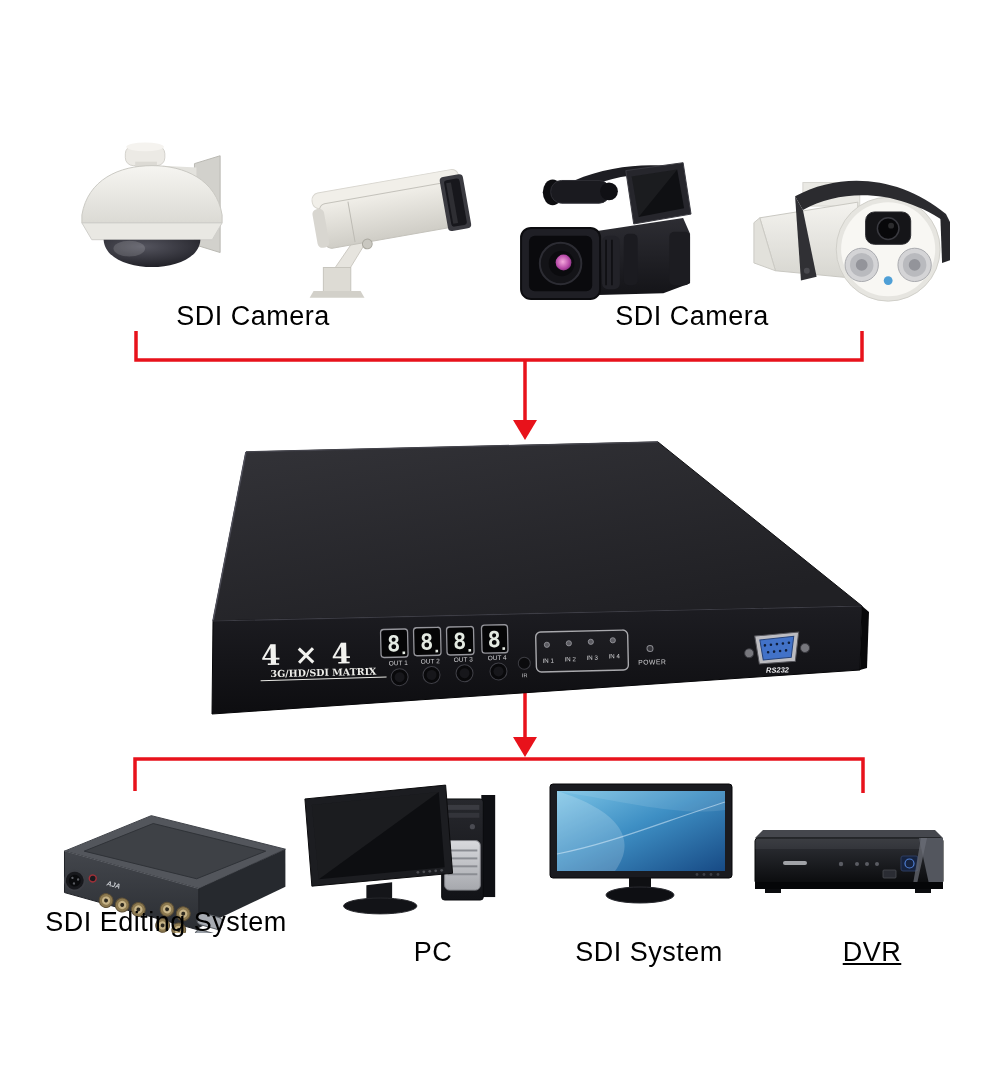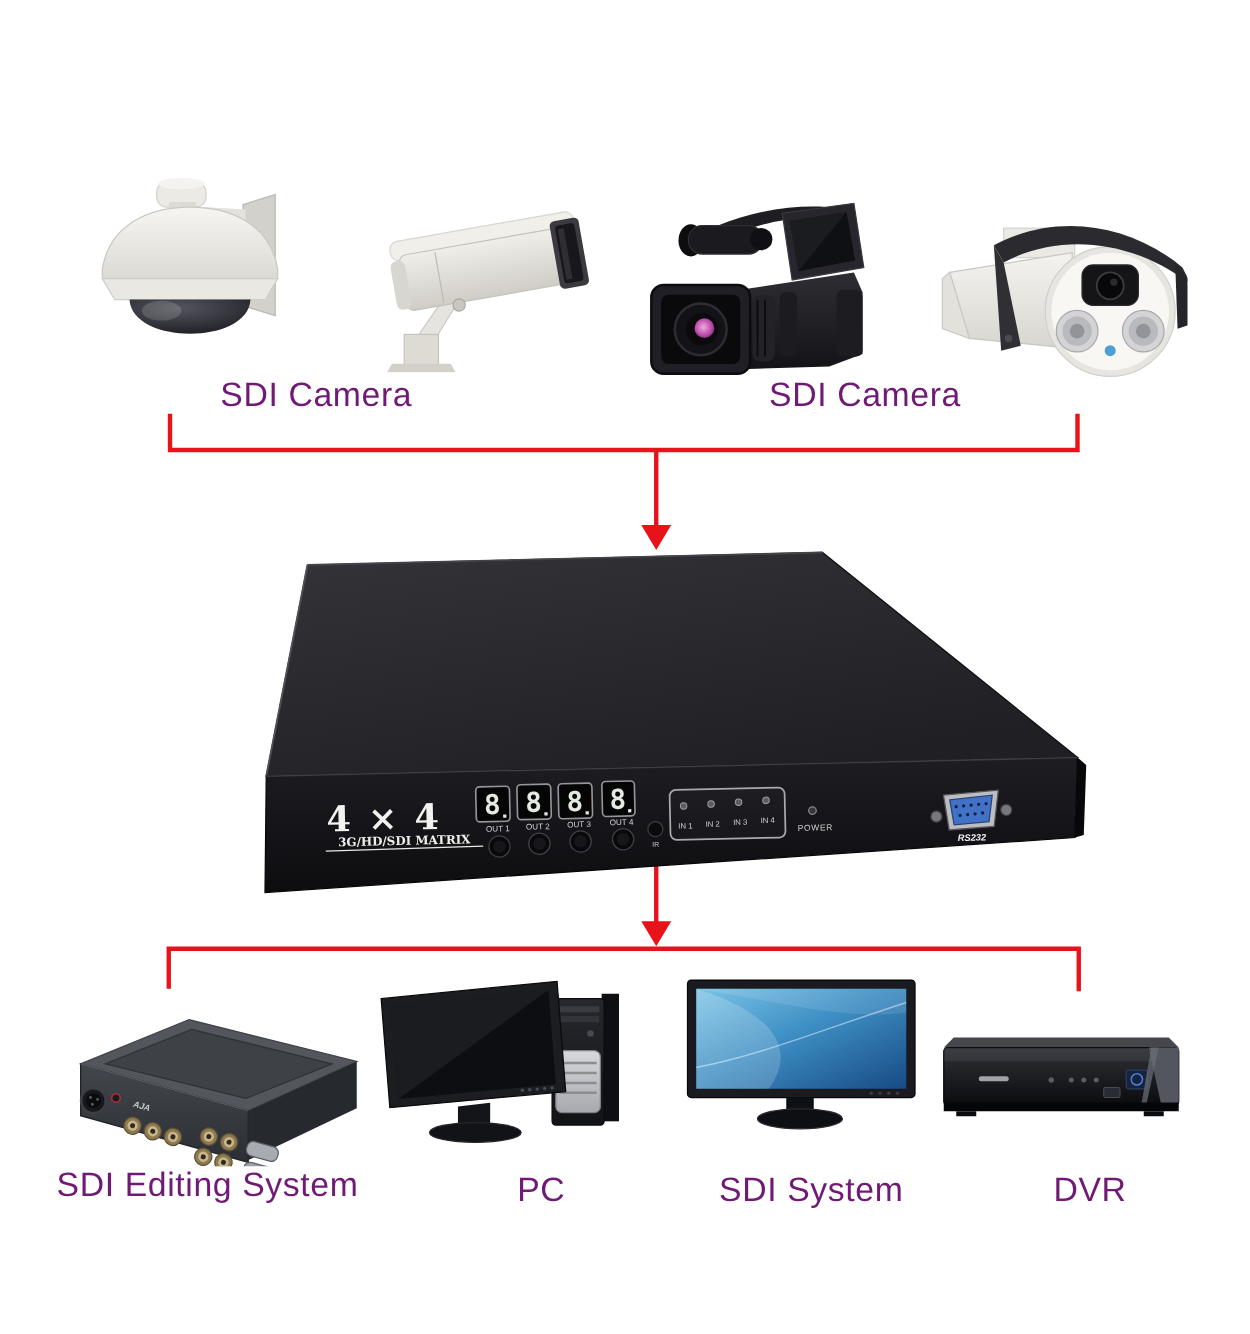--- a/index.html
+++ b/index.html
@@ -1,19 +1,19 @@
 <!DOCTYPE html>
 <html><head>
 <meta charset="utf-8">
 <style>
   html,body{margin:0;padding:0;background:#ffffff;}
   #stage{position:relative;width:1000px;height:1067px;background:#ffffff;overflow:hidden;
          font-family:"Liberation Sans",sans-serif;}
   .dev{position:absolute;}
-  .lbl{position:absolute;font-size:27px;line-height:28px;color:#701a75;
+  .lbl{position:absolute;font-size:27px;line-height:28px;color:#000000;
        transform:translateX(-50%);white-space:nowrap;letter-spacing:0.5px;}
   svg{display:block;}
 </style>
 </head>
 <body>
 
 <div id="stage">
 
   <svg class="dev" style="left:0;top:0;" width="1000" height="1067" viewBox="0 0 1000 1067">
     <g stroke="#e8121b" stroke-width="3.5" fill="none">
@@ -360,18 +360,18 @@
     <rect x="134" y="46" width="13" height="8" rx="1" fill="#2a2c33" stroke="#4a4c52" stroke-width="0.8"></rect>
     <rect x="152" y="32" width="17" height="15" rx="2" fill="#16233f" stroke="#2c3c60"></rect>
     <circle cx="160.5" cy="39.5" r="4.5" fill="none" stroke="#4f7fd4" stroke-width="1.2"></circle>
     <polygon points="170,14 194,14 194,58 180,60" fill="#53565e"></polygon>
     <polygon points="172,14 178,14 168,60 164,60" fill="#6c6f77" opacity="0.7"></polygon>
     <rect x="6" y="58" width="188" height="7" fill="#050608"></rect>
     <rect x="16" y="65" width="16" height="4" fill="#0b0c0f"></rect>
     <rect x="166" y="65" width="16" height="4" fill="#0b0c0f"></rect>
   </svg>
 
-  <div class="lbl" style="left:166px;top:934px;">SDI Editing System</div>
+  <div class="lbl" style="left:166px;top:908px;">SDI Editing System</div>
   <div class="lbl" style="left:433px;top:938px;">PC</div>
   <div class="lbl" style="left:649px;top:938px;">SDI System</div>
-  <div class="lbl" style="left:872px;top:938px;">DVR</div>
+  <div class="lbl" style="left:872px;top:938px;text-decoration:underline;">DVR</div>
 
 </div>
 
 </body></html>

